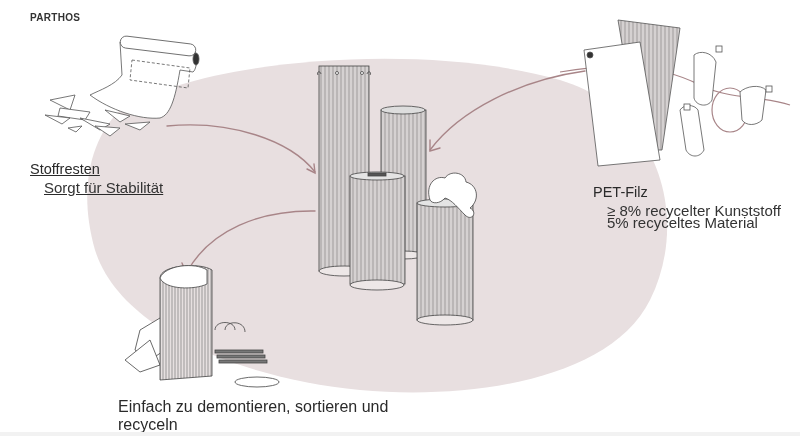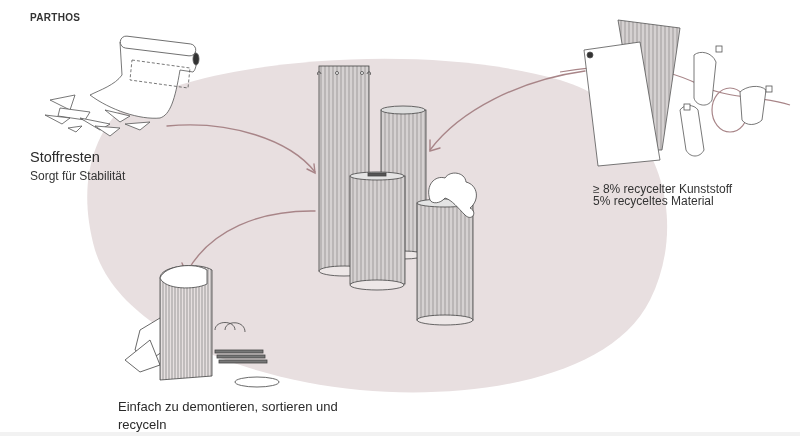--- a/index.html
+++ b/index.html
@@ -3,25 +3,25 @@
 <meta charset="utf-8">
 <style>
   html, body { margin: 0; padding: 0; background: #ffffff; }
   body { width: 800px; height: 436px; position: relative; overflow: hidden;
          font-family: "Liberation Sans", sans-serif; color: #2a2a2a; }
   .art { position: absolute; left: 0; top: 0; width: 800px; height: 436px; }
   .brand { position: absolute; left: 30px; top: 12px; font-size: 10px; font-weight: bold;
            letter-spacing: 0.3px; color: #333; }
   .block { position: absolute; }
   .block .title { font-size: 14.5px; color: #2a2a2a; line-height: 18px; margin-bottom: 4px; }
-  .block .line { font-size: 12px; line-height: 12px; color: #333; }
-  #b-stoff { left: 30px; top: 148px; }
+  .block .line { font-size: 15px; line-height: 12px; color: #333; margin-left: 14px; }
+  #b-stoff { left: 30px; top: 160px; text-decoration: underline; }
   #b-pet { left: 593px; top: 183px; }
   #b-einfach { left: 118px; top: 398px; }
-  #b-einfach .title { font-size: 13px; line-height: 18px; margin: 0; }
+  #b-einfach .title { font-size: 16px; line-height: 18px; margin: 0; }
   .bottom-bar { position: absolute; left: 0; top: 432px; width: 800px; height: 4px; background: #f2f2f2; }
 </style>
 </head>
 <body>
 
 <svg class="art" viewBox="0 0 800 436" xmlns="http://www.w3.org/2000/svg">
   <defs>
     <pattern id="ribs" width="4" height="10" patternUnits="userSpaceOnUse">
       <rect width="4" height="10" fill="#efeaea"></rect>
       <line x1="1" y1="0" x2="1" y2="10" stroke="#555" stroke-width="0.7"></line>
@@ -116,20 +116,21 @@
 </svg>
 
 <div class="brand">PARTHOS</div>
 
 <div class="block" id="b-stoff">
   <div class="title">Stoffresten</div>
   <div class="line">Sorgt für Stabilität</div>
 </div>
 
 <div class="block" id="b-pet">
+  <div class="title">PET-Filz</div>
   <div class="line">≥ 8% recycelter Kunststoff</div>
   <div class="line">5% recyceltes Material</div>
 </div>
 
 <div class="block" id="b-einfach">
   <div class="title">Einfach zu demontieren, sortieren und</div>
   <div class="title">recyceln</div>
 </div>
 
 <div class="bottom-bar"></div>

